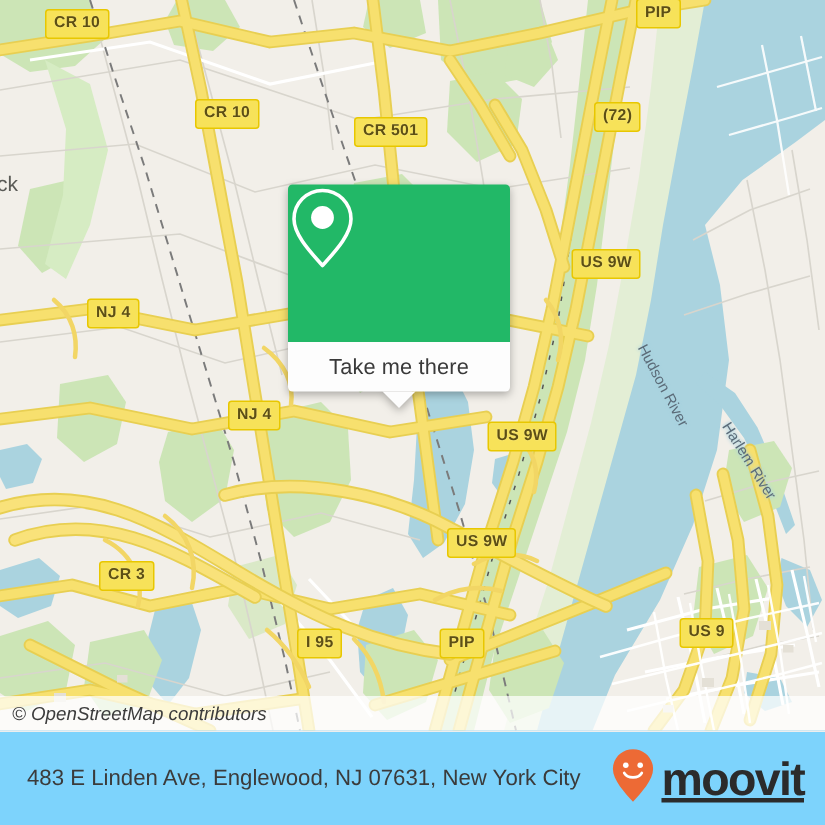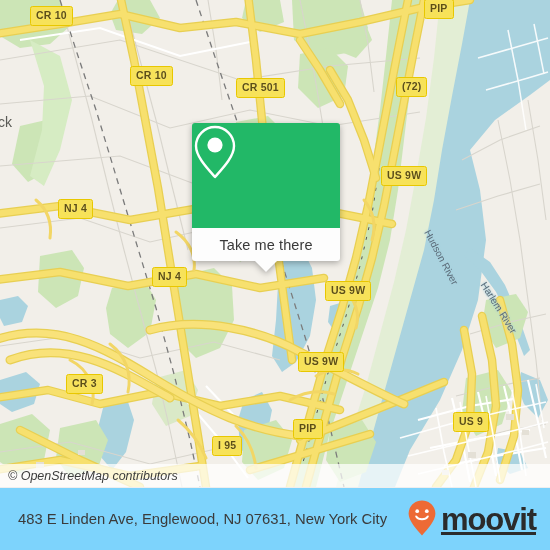--- a/index.html
+++ b/index.html
@@ -314,28 +314,28 @@
 
     <div class="placelabel" style="left:-2px;top:114px;">ck</div>
 
     <div class="waterlabel" style="left:432px;top:228px;transform:rotate(62deg);transform-origin:left top;">Hudson River</div>
     <div class="waterlabel" style="left:488px;top:280px;transform:rotate(58deg);transform-origin:left top;">Harlem River</div>
 
     <div class="shield" style="left:30px;top:6px;">CR 10</div>
     <div class="shield" style="left:130px;top:66px;">CR 10</div>
     <div class="shield" style="left:236px;top:78px;">CR 501</div>
     <div class="shield" style="left:424px;top:-1px;">PIP</div>
-    <div class="shield" style="left:396px;top:77px;">(72)</div>
+    <div class="shield" style="left:396px;top:68px;">(72)</div>
     <div class="shield" style="left:381px;top:166px;">US 9W</div>
     <div class="shield" style="left:58px;top:199px;">NJ 4</div>
     <div class="shield" style="left:152px;top:267px;">NJ 4</div>
     <div class="shield" style="left:325px;top:281px;">US 9W</div>
     <div class="shield" style="left:298px;top:352px;">US 9W</div>
     <div class="shield" style="left:66px;top:374px;">CR 3</div>
-    <div class="shield" style="left:212px;top:419px;margin-top:17px;">I 95</div>
+    <div class="shield" style="left:198px;top:419px;">I 95</div>
     <div class="shield" style="left:293px;top:419px;">PIP</div>
     <div class="shield" style="left:453px;top:412px;">US 9</div>
 
     <div class="callout">
       <div class="callout-top">
         <span>
           <svg width="46" height="58" viewBox="0 0 46 58" fill="none">
             <path d="M23 4 C12.5 4 4 12.5 4 23 C4 34 16 46 23 54 C30 46 42 34 42 23 C42 12.5 33.5 4 23 4 Z" stroke="#ffffff" stroke-width="2.4" fill="none" stroke-linejoin="round"></path>
             <circle cx="23" cy="22" r="7.6" fill="#ffffff"></circle>
           </svg>

